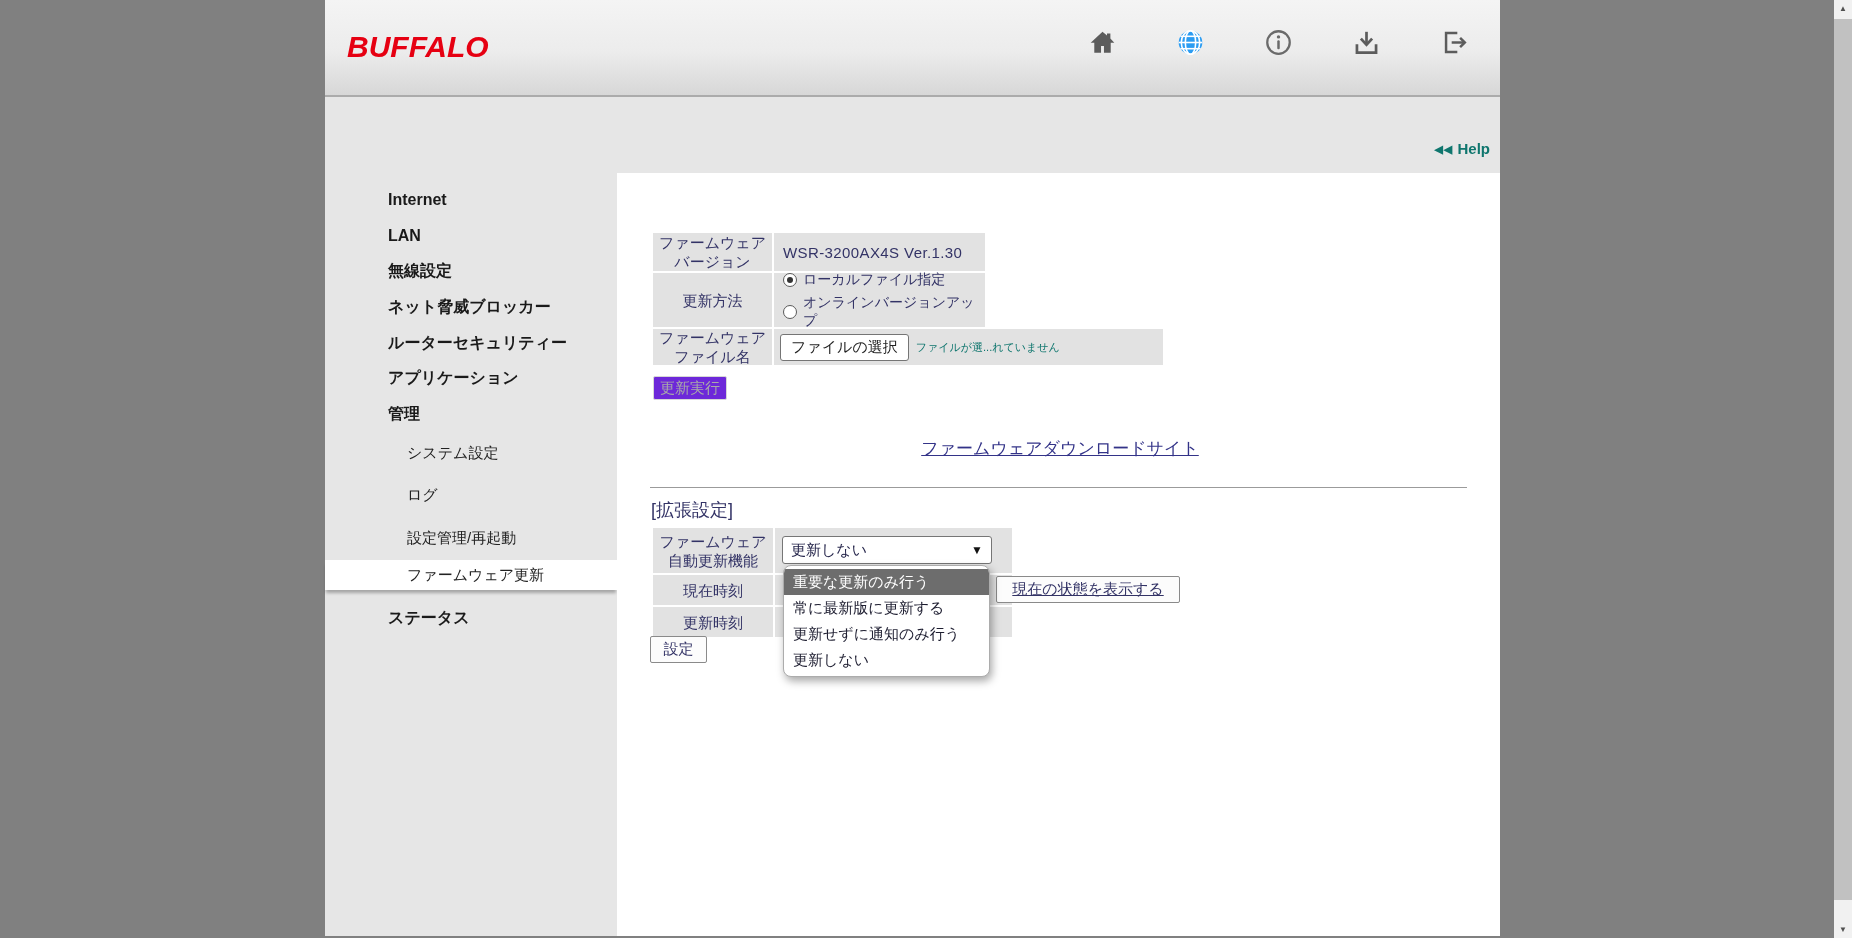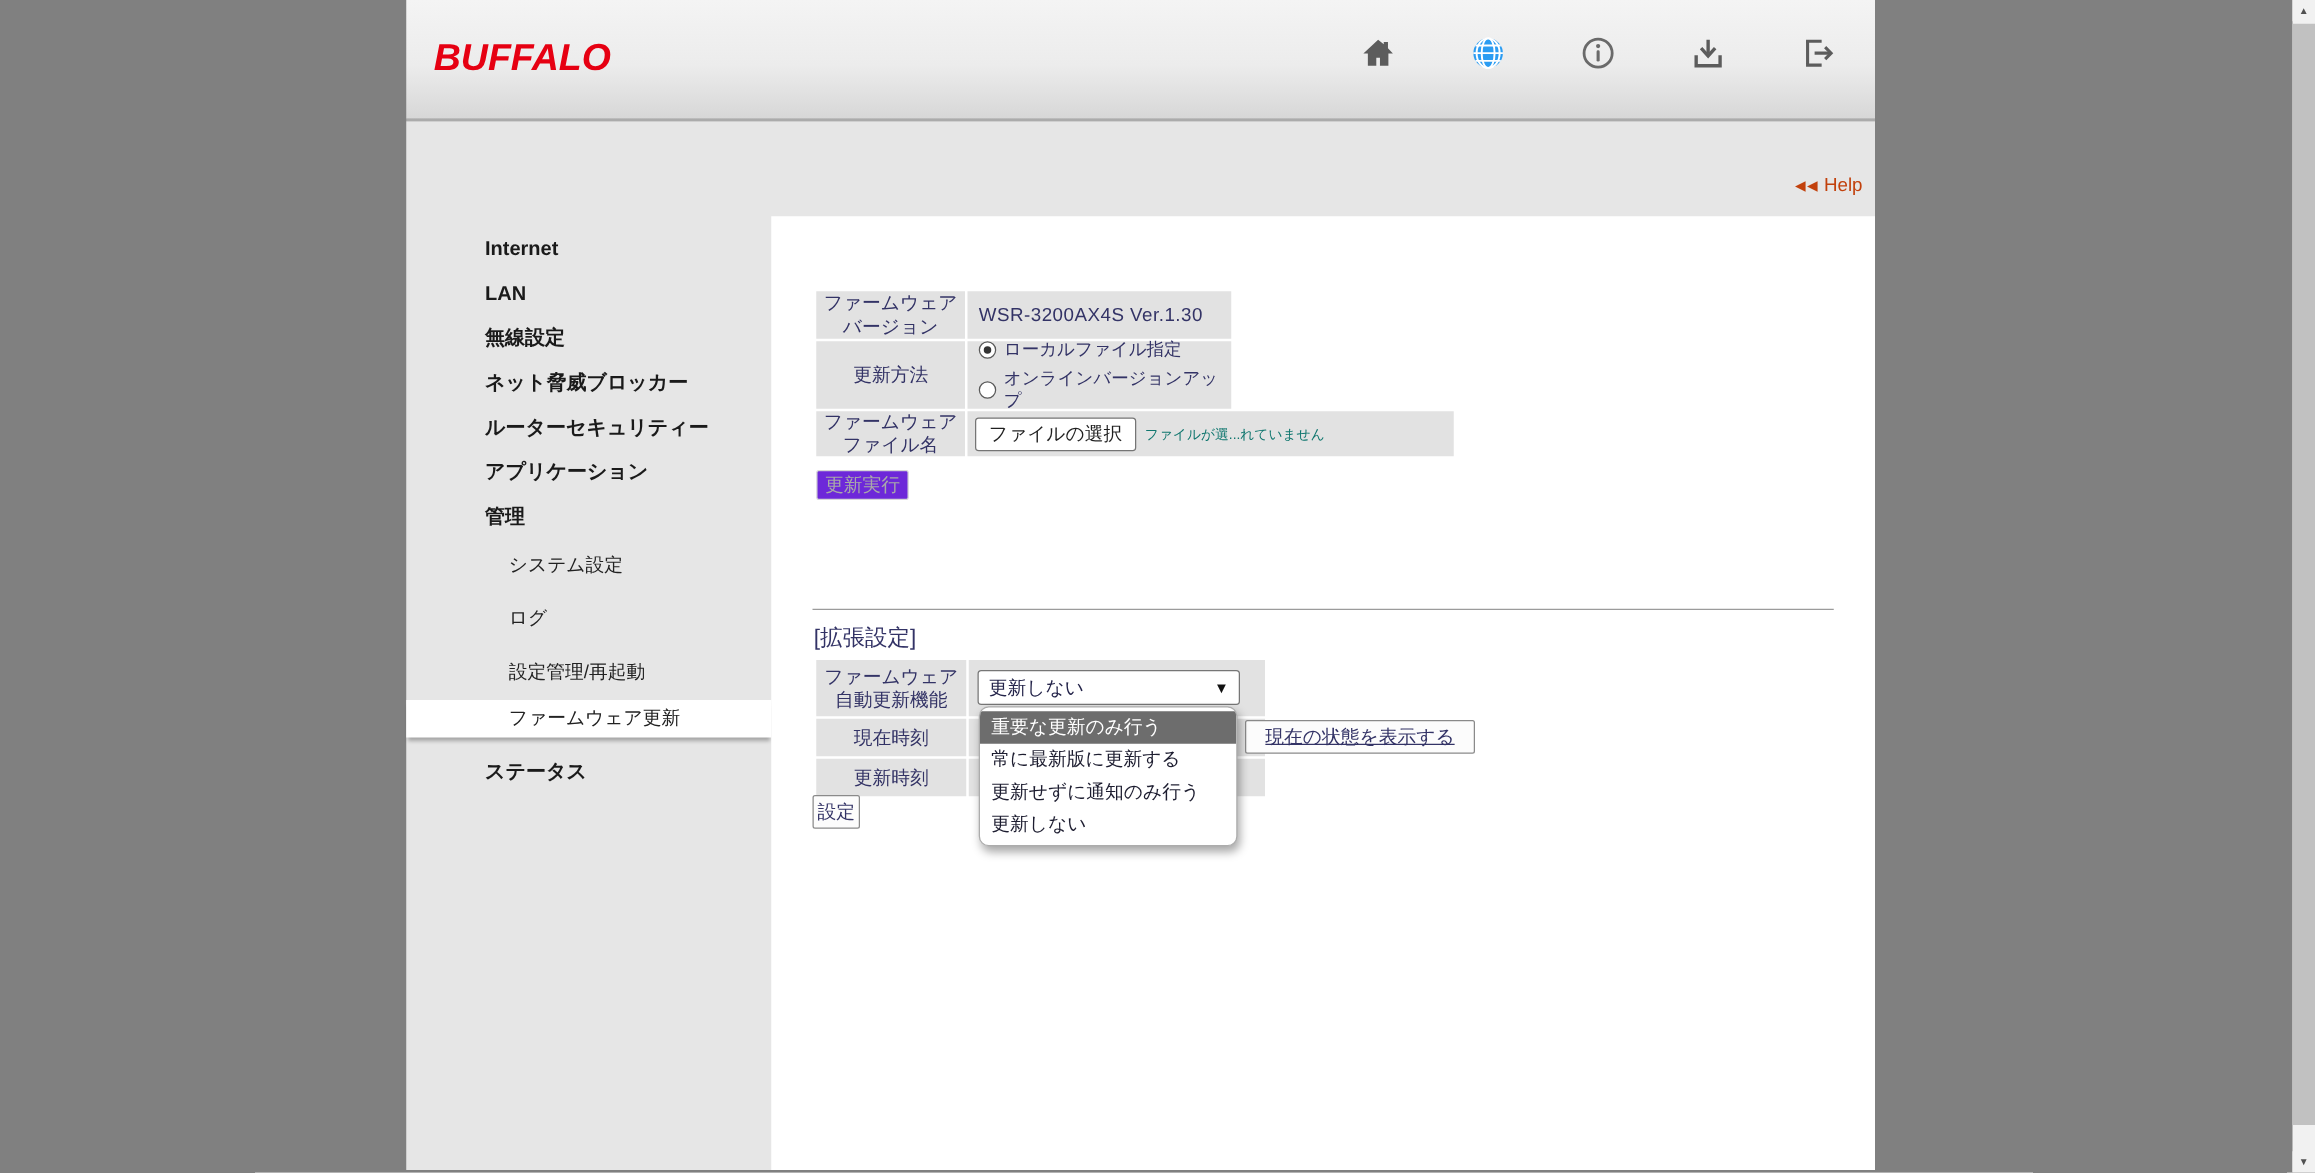--- a/index.html
+++ b/index.html
@@ -15,21 +15,21 @@
     border-bottom:2px solid #ababab; }
   .logo { position:absolute; left:22px; top:30px; font-size:30px; font-weight:800;
     font-style:italic; color:#e60012; letter-spacing:0px; }
   .header-icons { position:absolute; right:32px; top:29px; display:flex; gap:61px; align-items:center; }
   .hicon { width:27px; height:27px; display:inline-block; cursor:pointer; }
   .hicon svg { width:100%; height:100%; display:block; }
 
   
   .site-body { position:relative; height:839px; background:#e6e6e6; }
 
-  .help { position:absolute; top:43px; right:10px; color:#c2410c; font-weight:normal;
+  .help { position:absolute; top:43px; right:10px; color:#0f766e; font-weight:bold;
     font-size:15px; cursor:pointer; }
   .help .arr { font-size:11px; letter-spacing:1px; position:relative; top:-1px; }
 
   
   .nav { position:absolute; left:0; top:0; width:292px; height:100%; }
   .nav-item { position:absolute; left:63px; font-size:16px; font-weight:bold; color:#1a1a1a;
     line-height:20px; white-space:nowrap; cursor:pointer; }
   .nav-item.sub { left:82px; font-weight:normal; font-size:15px; color:#222; }
   .nav-hl { position:absolute; left:0; top:463px; width:292px; height:30px; background:#ffffff;
     box-shadow:0 4px 3px -1px rgba(0,0,0,0.28); }
@@ -64,21 +64,21 @@
   
   .file-btn { font-size:15px; color:#1f1f1f; background:#ffffff; border:1px solid #757575;
     border-radius:3px; padding:3px 10px; margin-right:7px; white-space:nowrap; cursor:pointer; }
   .file-text { font-size:11px; color:#0f766e; white-space:nowrap; }
   .btn { font-size:15px; background:#fcfcfc; border:1px solid #8a8a8a; border-radius:2px;
     color:#333366; cursor:pointer; white-space:nowrap; }
   .btn-update { position:absolute; left:36px; top:203px; width:74px; height:24px;
     background:#6d28d9; border:1px solid #d7d7d7; color:#a9a9a9; border-radius:2px;
     font-size:15px; }
   .btn-state { position:absolute; left:379px; top:403px; width:184px; height:27px;text-decoration:underline; }
-  .btn-apply { position:absolute; left:33px; top:463px; width:38px; height:27px;text-align:center; }
+  .btn-apply { position:absolute; left:33px; top:463px; width:57px; height:27px;text-align:center; }
 
   .note { position:absolute; left:28px; top:240px; font-size:17px; white-space:nowrap; }
   .linkrow { position:absolute; left:36px; top:264px; width:814px; text-align:center; }
   .dl-link { font-size:17px; color:#333388; text-decoration:underline; cursor:pointer; }
   .rule { position:absolute; left:33px; top:314px; width:817px; height:0; border-top:1px solid #9b9b9b; }
   .sec-title { position:absolute; left:34px; top:325px; font-size:18px; white-space:nowrap; }
 
   
   .sel { position:absolute; left:165px; top:363px; width:210px; height:28px; background:#fff;
     border:1px solid #767676; border-radius:3px; display:flex; align-items:center;
@@ -209,20 +209,23 @@
           <div class="cell val" style="height:36px; padding-left:6px;">
             <button class="file-btn">ファイルの選択</button>
             <span class="file-text">ファイルが選...れていません</span>
           </div>
         </div>
       </div>
 
       <button class="btn-update">更新実行</button>
 
 
+      <div class="linkrow">
+        <a class="dl-link">ファームウェアダウンロードサイト</a>
+      </div>
 
       <div class="rule"></div>
 
       <div class="sec-title navy">[拡張設定]</div>
 
       <div class="tbl t2" style="left:36px; top:355px;">
         <div class="trow">
           <div class="cell lab" style="height:45px">ファームウェア
 自動更新機能</div>
           <div class="cell val" style="height:45px"></div>

